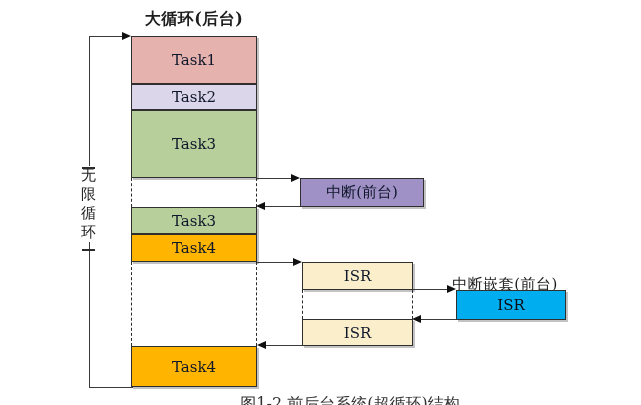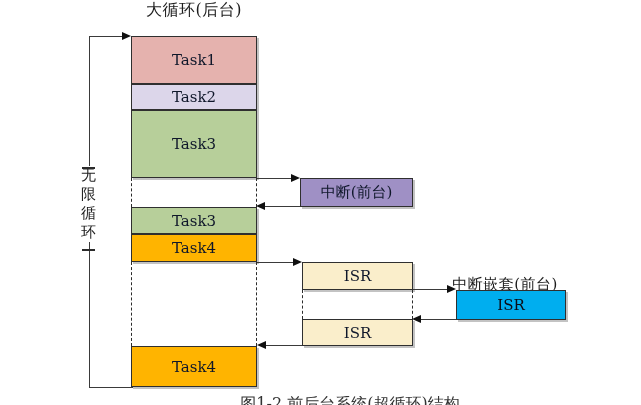--- a/index.html
+++ b/index.html
@@ -26,21 +26,21 @@
   .vlabel span{display:block;font-size:15px;line-height:19px;text-align:center;color:#1d1d1d;}
   .tick{position:absolute;width:13px;height:2px;background:#2b2b2b;left:82px;z-index:4;}
   
   .caption-clip{position:absolute;left:200px;top:396px;width:300px;height:9px;
                 overflow:hidden;text-align:center;}
   .caption-clip div{font-size:16px;line-height:20px;margin-top:-2px;color:#333;}
 </style>
 </head>
 <body>
 
-<div class="title" style="left:131px;top:0;width:126px;">大循环(后台)</div>
+<div class="title" style="left:131px;top:9px;width:126px;font-weight:bold;">大循环(后台)</div>
 
 <div class="vline" style="left:89px;top:36px;height:352px;"></div>
 <div class="hline" style="left:89px;top:36px;width:34px;"></div>
 <div class="ah-r" style="left:122px;top:32px;"></div>
 <div class="hline" style="left:89px;top:387px;width:44px;"></div>
 
 <div class="tick" style="top:167px;"></div>
 <div class="vlabel">
   <span>无</span>
   <span>限</span>
@@ -69,21 +69,21 @@
   <span>Task4</span>
 </div>
 
 <div class="dashv" style="left:131px;top:262px;height:84px;"></div>
 <div class="dashv" style="left:256px;top:262px;height:84px;"></div>
 
 <div class="box" style="left: 131px; top: 346px; width: 126px; height: 41px; background-color: rgb(255, 180, 0);">
   <span>Task4</span>
 </div>
 
-<div class="box" style="left: 300px; top: 178px; width: 113px; height: 29px; background-color: rgb(159, 144, 197);">
+<div class="box" style="left: 300px; top: 178px; width: 124px; height: 29px; background-color: rgb(159, 144, 197);">
   <span>中断(前台)</span>
 </div>
 
 <div class="box" style="left: 302px; top: 262px; width: 111px; height: 28px; background-color: rgb(250, 238, 203);">
   <span>ISR</span>
 </div>
 <div class="dashv" style="left:302px;top:290px;height:29px;"></div>
 <div class="dashv" style="left:412px;top:290px;height:29px;"></div>
 <div class="box" style="left: 302px; top: 319px; width: 111px; height: 27px; background-color: rgb(250, 238, 203);">
   <span>ISR</span>

